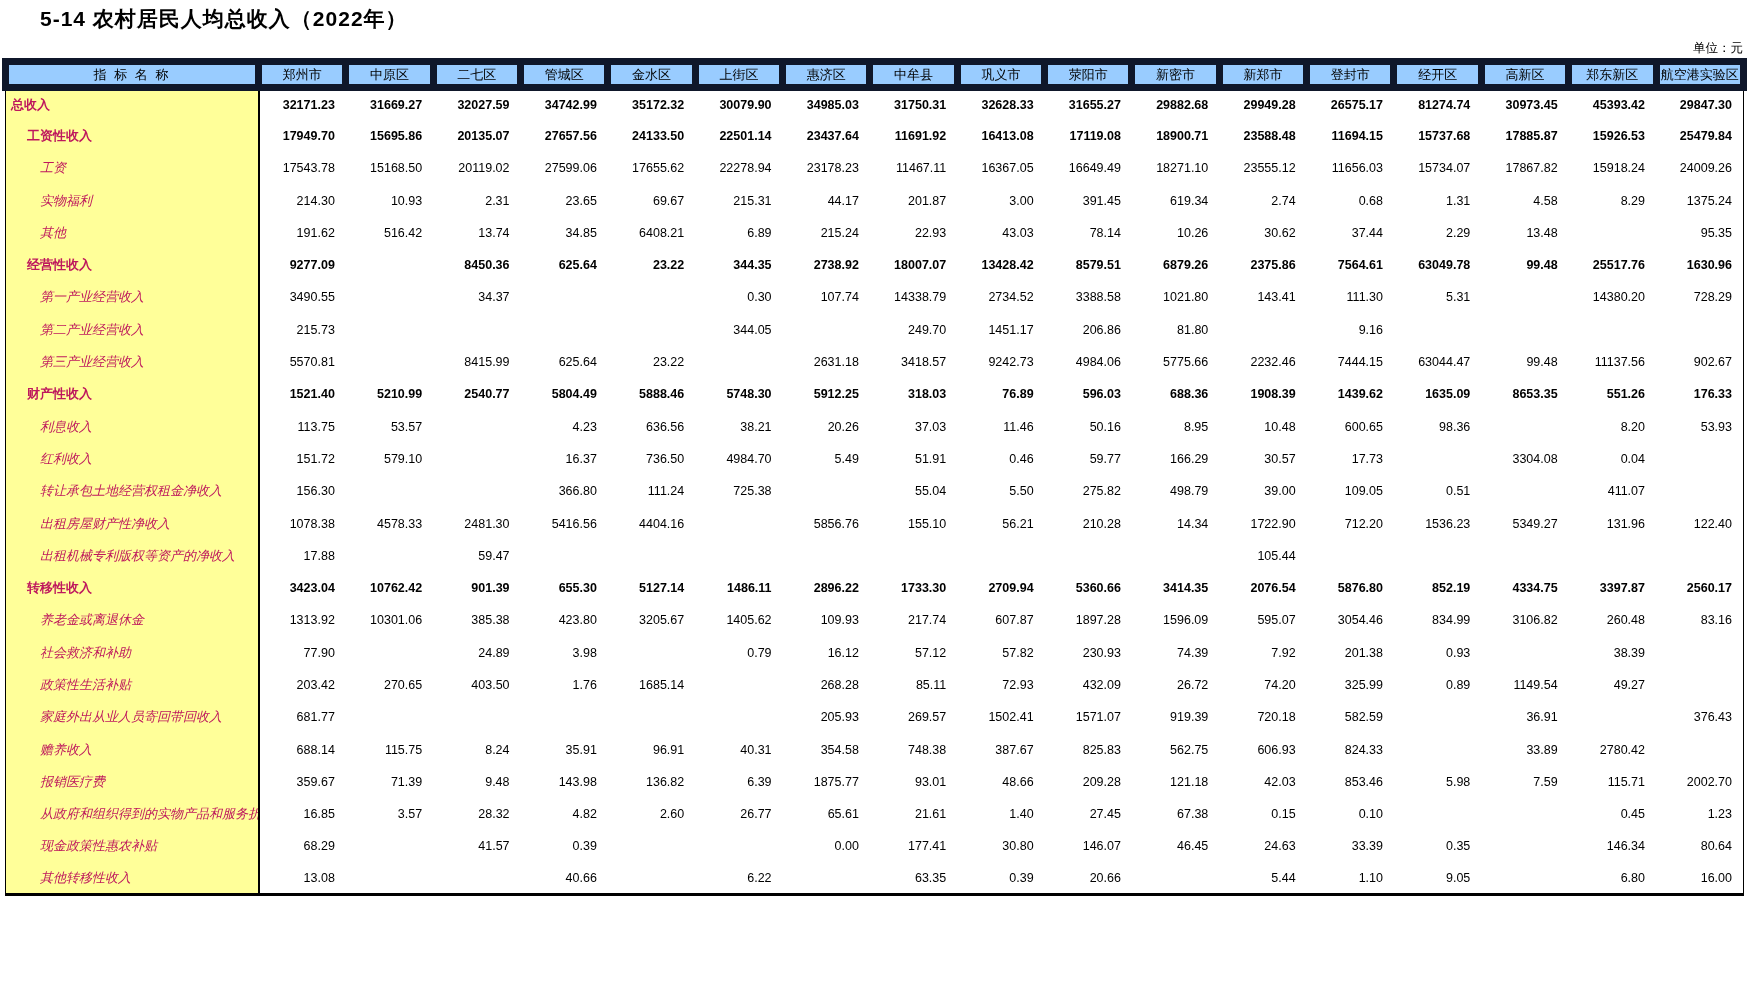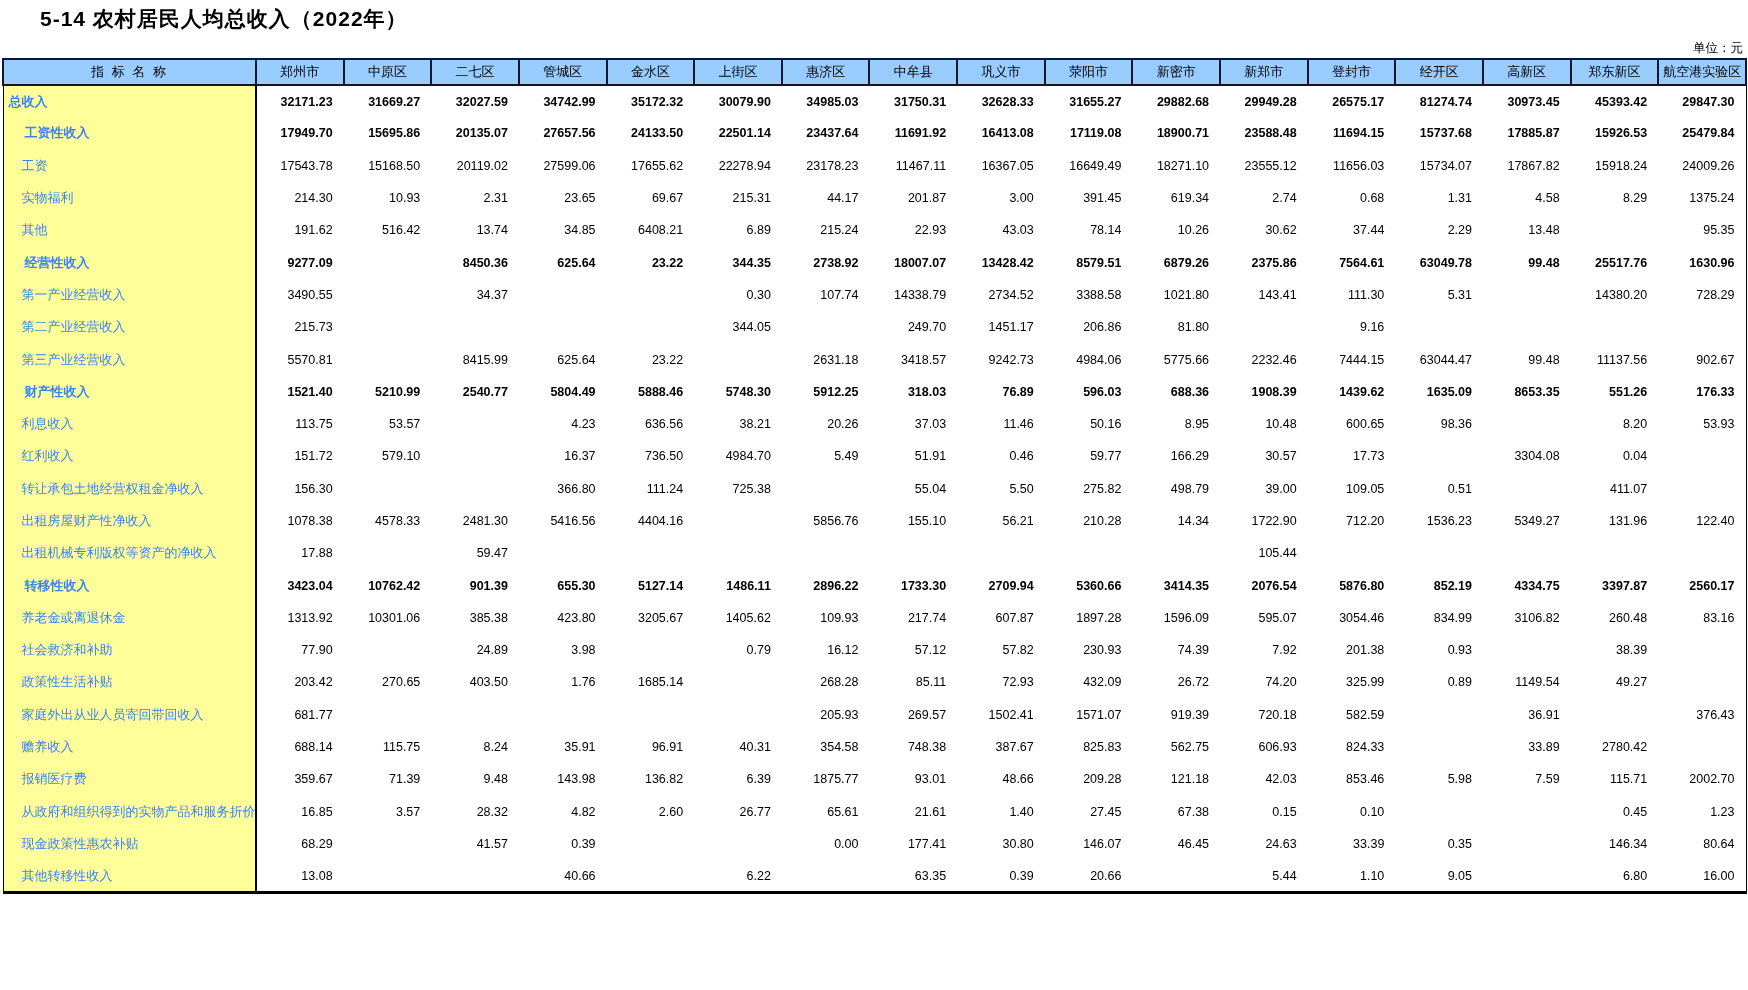--- a/index.html
+++ b/index.html
@@ -22,40 +22,40 @@
     width:1745px; table-layout:fixed;
     border-collapse:collapse;
     border-left:1px solid #000;
     border-right:1px solid #000;
     border-bottom:3px solid #000;
   }
   col.c-label{ width:253px; }
 
   thead th{
     background:#99CCFF;
-    border:2px solid #0f172a;
+    border:7px solid #0f172a;
     height:26px;
     font-size:13px; font-weight:normal; color:#000;
     text-align:center; vertical-align:middle;
     overflow:hidden; white-space:nowrap;
   }
   thead th.indicator-h{ letter-spacing:2px; }
 
   tbody tr{ height:32.3px; }
   tbody td{ vertical-align:middle; overflow:hidden; white-space:nowrap; }
 
   td.label{
     background:#FFFF99;
     border-right:2px solid #000;
-    font-size:13px; color:#3b82f6;
+    font-size:13px; color:#be185d;
     text-align:left;
   }
   td.label.lvl0{ padding-left:5px; }
   td.label.lvl1{ padding-left:21px;margin-left:32px; }
-  td.label.lvl2{ padding-left:18px; }
+  td.label.lvl2{ padding-left:34px;font-style:italic; }
 
   td.value{
     background:#ffffff;
     font-size:12.5px; color:#000;
     text-align:right; padding-right:11px;
   }
   tr.bold td{ font-weight:bold; }
 </style>
 </head>
 <body>

